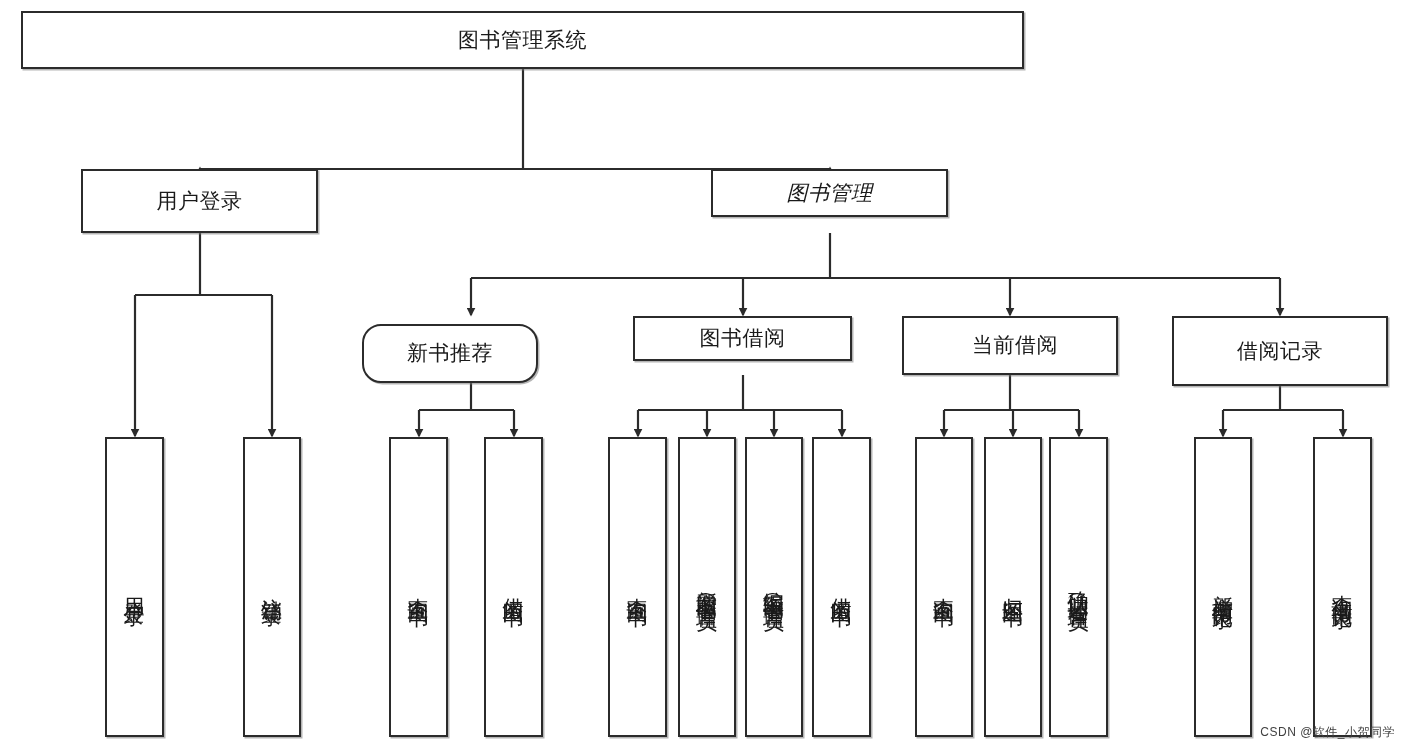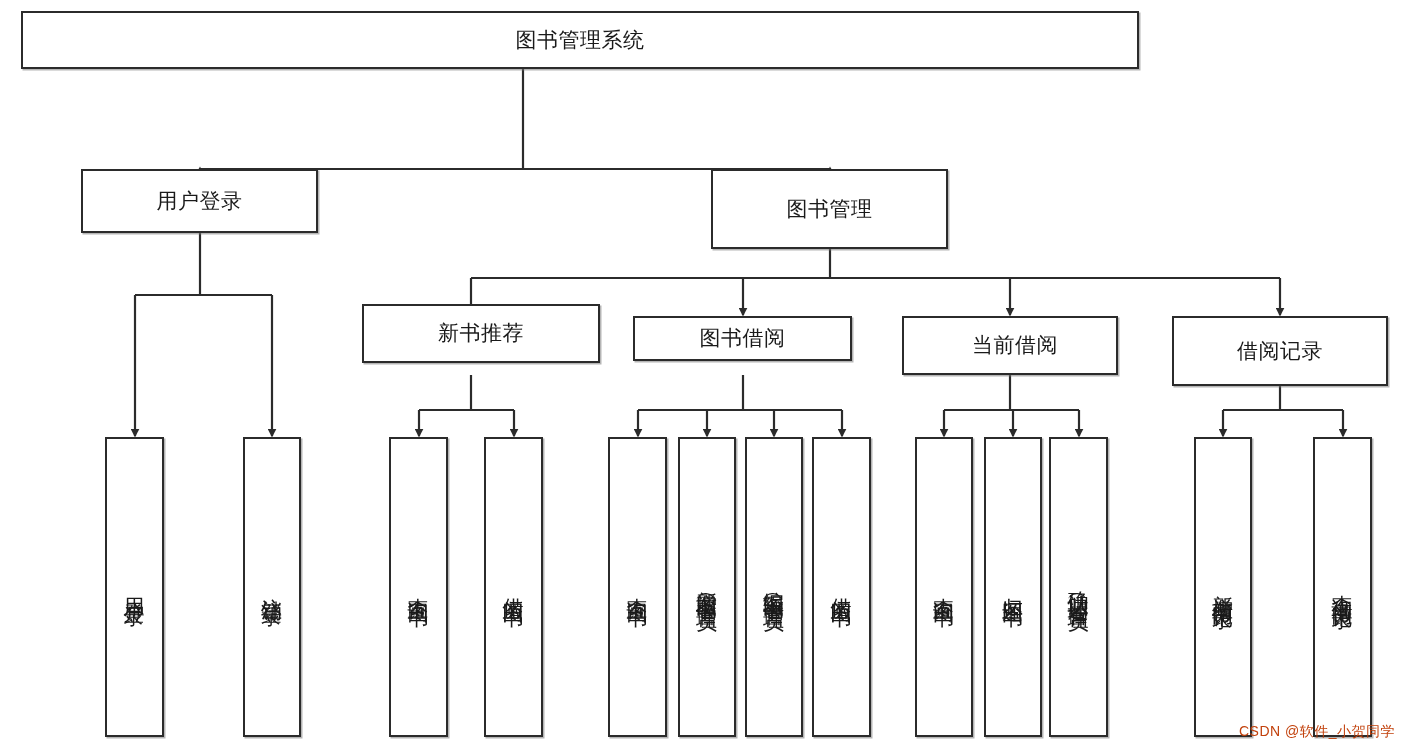--- a/index.html
+++ b/index.html
@@ -52,22 +52,22 @@
   }
   svg.links line, svg.links polyline, svg.links path {
     stroke: #2b2b2b;
     stroke-width: 2.2;
     fill: none;
   }
   .watermark {
     position: absolute;
     right: 10px;
     bottom: 6px;
-    font-size: 14px;
-    color: #c2410c;
+    font-size: 12px;
+    color: #404040;
     white-space: nowrap;
     letter-spacing: 0.5px;
   }
 </style>
 </head>
 <body>
 
 <div id="canvas">
   <svg class="links" viewBox="0 0 1405 747">
     <defs>
@@ -105,30 +105,30 @@
         <line x1="944" y1="410" x2="944" y2="436" marker-end="url(#arrowhead)"></line>
         <line x1="1013" y1="410" x2="1013" y2="436" marker-end="url(#arrowhead)"></line>
         <line x1="1079" y1="410" x2="1079" y2="436" marker-end="url(#arrowhead)"></line>
         <line x1="1280" y1="375" x2="1280" y2="410"></line>
         <line x1="1223" y1="410" x2="1343" y2="410"></line>
         <line x1="1223" y1="410" x2="1223" y2="436" marker-end="url(#arrowhead)"></line>
         <line x1="1343" y1="410" x2="1343" y2="436" marker-end="url(#arrowhead)"></line>
       </g>
   </svg>
   <div id="node-layer">
-      <div class="node" style="left: 21px; top: 11px; width: 1118px; height: 58px;">
+      <div class="node" style="left: 21px; top: 11px; width: 1003px; height: 58px;">
         <span class="node-label">图书管理系统</span>
       </div>
       <div class="node" style="left: 81px; top: 169px; width: 237px; height: 64px;">
         <span class="node-label">用户登录</span>
       </div>
-      <div class="node" style="left: 711px; top: 169px; width: 237px; height: 80px;">
+      <div class="node" style="left: 711px; top: 169px; width: 237px; height: 48px; font-style: italic;">
         <span class="node-label">图书管理</span>
       </div>
-      <div class="node" style="left: 362px; top: 304px; width: 238px; height: 59px;">
+      <div class="node" style="left: 362px; top: 324px; width: 176px; height: 59px; border-radius: 19px;">
         <span class="node-label">新书推荐</span>
       </div>
       <div class="node" style="left: 633px; top: 316px; width: 219px; height: 45px;">
         <span class="node-label">图书借阅</span>
       </div>
       <div class="node" style="left: 902px; top: 316px; width: 216px; height: 59px; padding-left: 10px;">
         <span class="node-label">当前借阅</span>
       </div>
       <div class="node" style="left: 1172px; top: 316px; width: 216px; height: 70px;">
         <span class="node-label">借阅记录</span>

